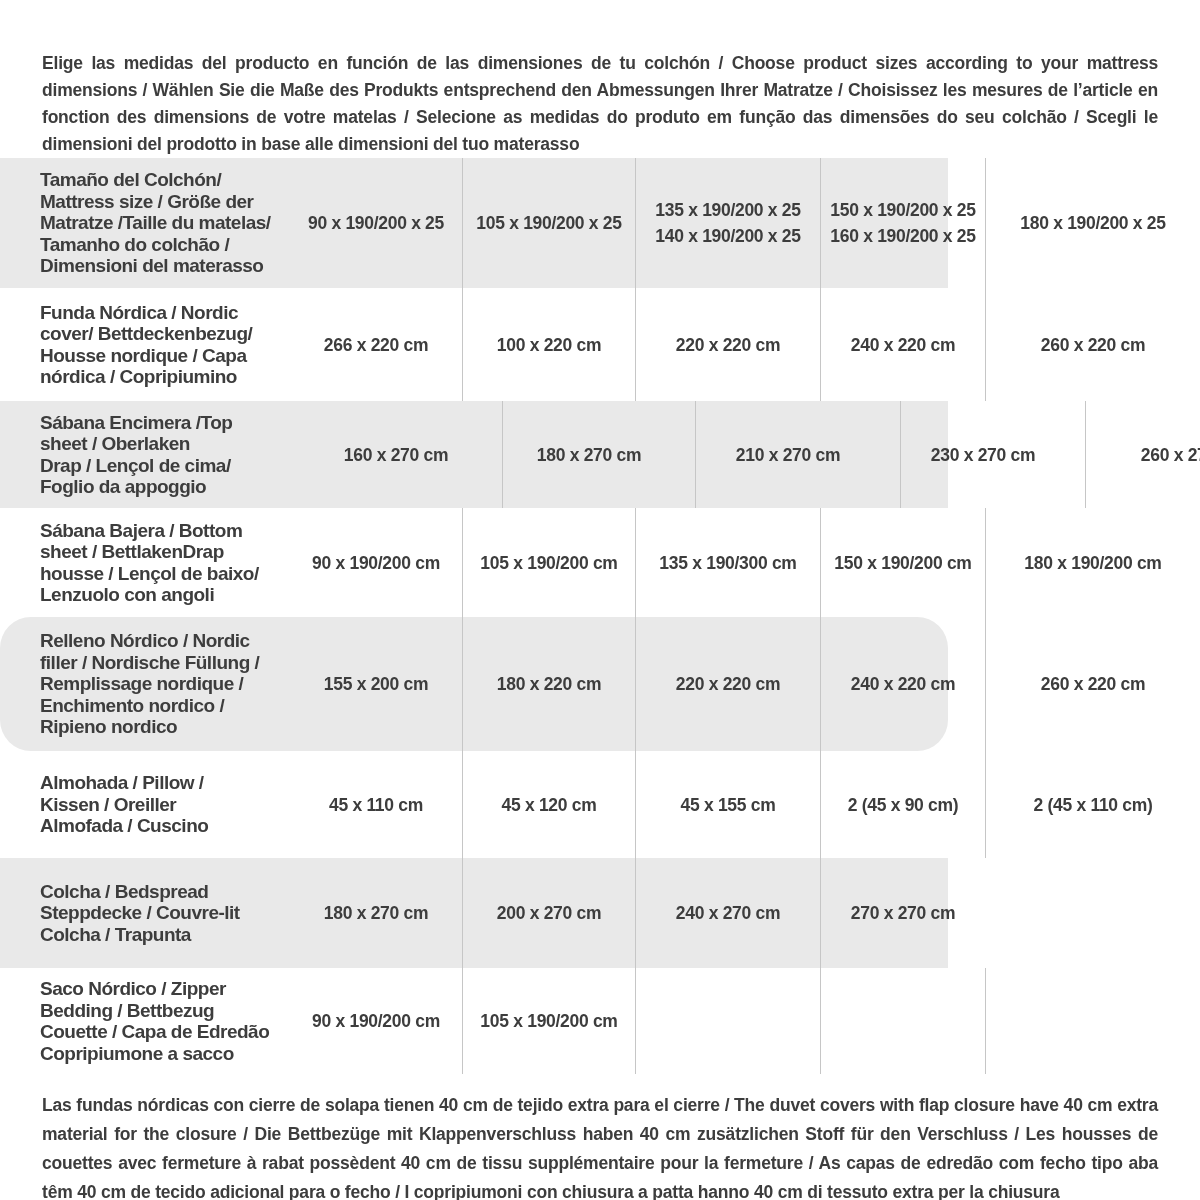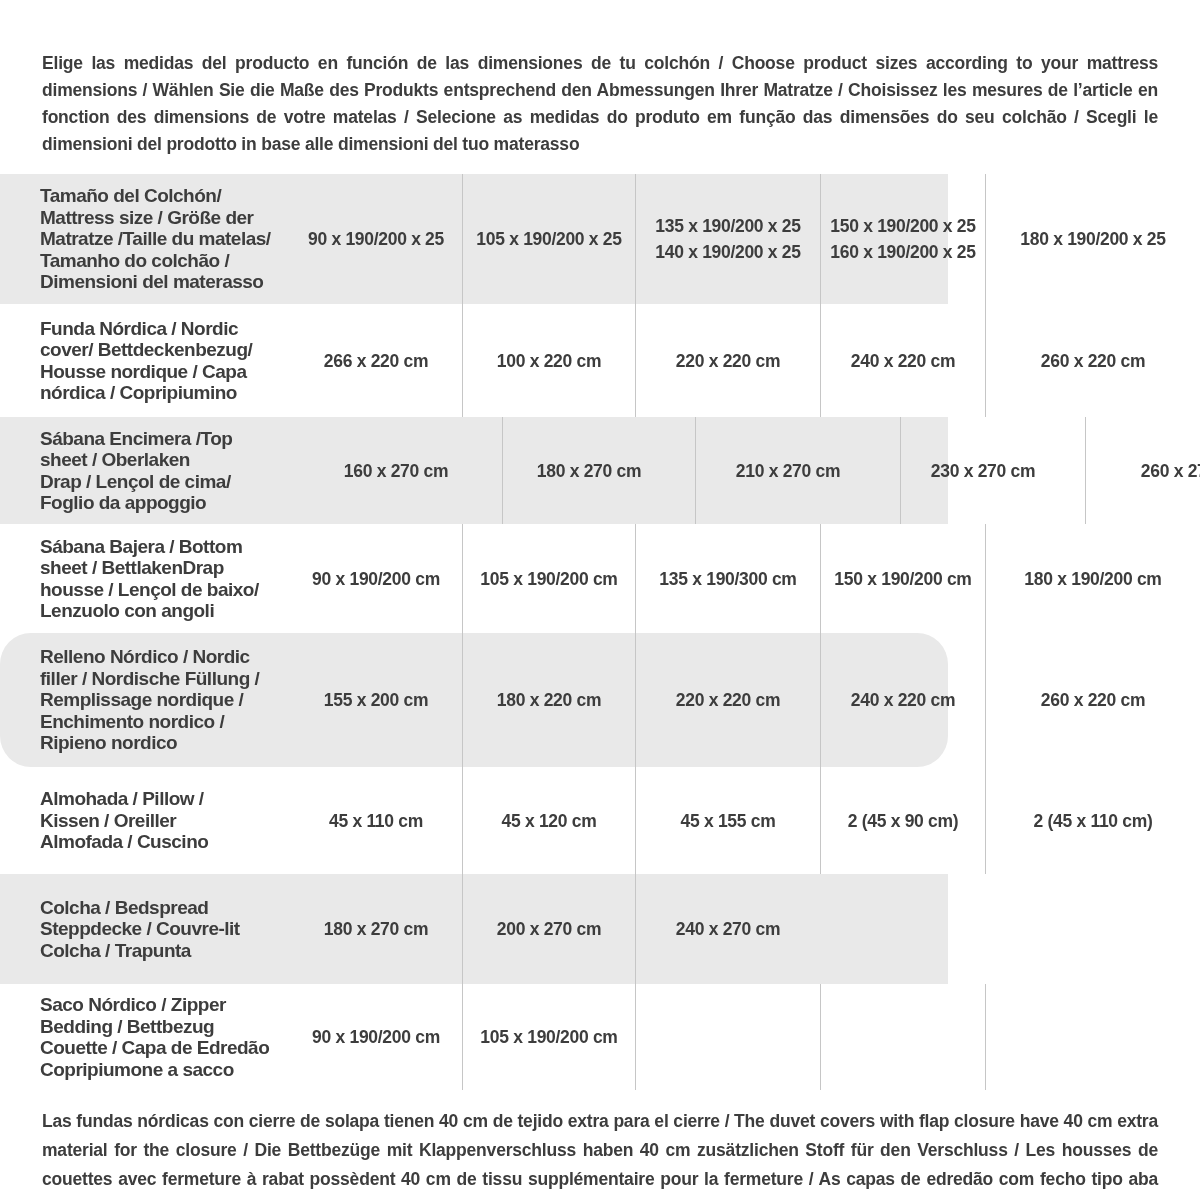--- a/index.html
+++ b/index.html
@@ -16,21 +16,20 @@
     overflow: hidden;
   }
   .intro {
     margin: 50px 42px 0 42px;
     font-size: 17.5px;
     line-height: 27px;
     text-align: justify;
     letter-spacing: -0.2px;
   }
   .size-table {
-    margin-top: 16px;
     width: 948px;
   }
   .t-row {
     display: grid;
     grid-template-columns: 290px 172px 173px 185px 165px 215px;
   }
   .t-row.stripe { background: #e9e9e9; }
   .t-row:nth-child(1) { height: 130px; }
   .t-row:nth-child(2) { height: 113px; }
   .t-row:nth-child(3) { height: 107px; gap: 20px; }
@@ -152,20 +151,21 @@
     <div class="cell value">2 (45 x 110 cm)</div>
   </div>
 
   <div class="t-row stripe">
     <div class="cell label">Colcha / Bedspread
 Steppdecke / Couvre-lit
 Colcha / Trapunta</div>
     <div class="cell value">180 x 270 cm</div>
     <div class="cell value">200 x 270 cm</div>
     <div class="cell value">240 x 270 cm</div>
+    <div class="cell value">270 x 270 cm</div>
   </div>
 
   <div class="t-row">
     <div class="cell label">Saco Nórdico / Zipper
 Bedding / Bettbezug
 Couette  / Capa de Edredão
 Copripiumone a sacco</div>
     <div class="cell value">90 x 190/200 cm</div>
     <div class="cell value">105 x 190/200 cm</div>
     <div class="cell value"></div>

